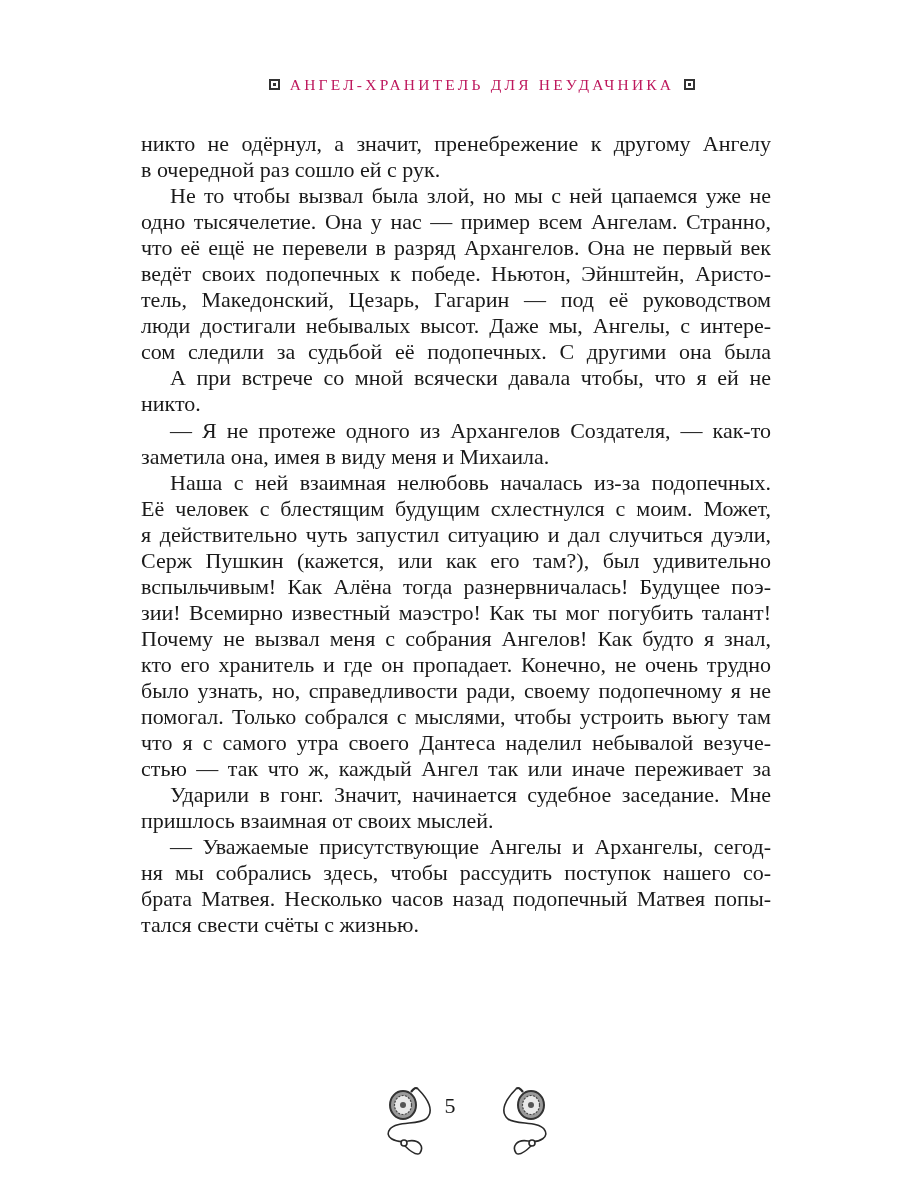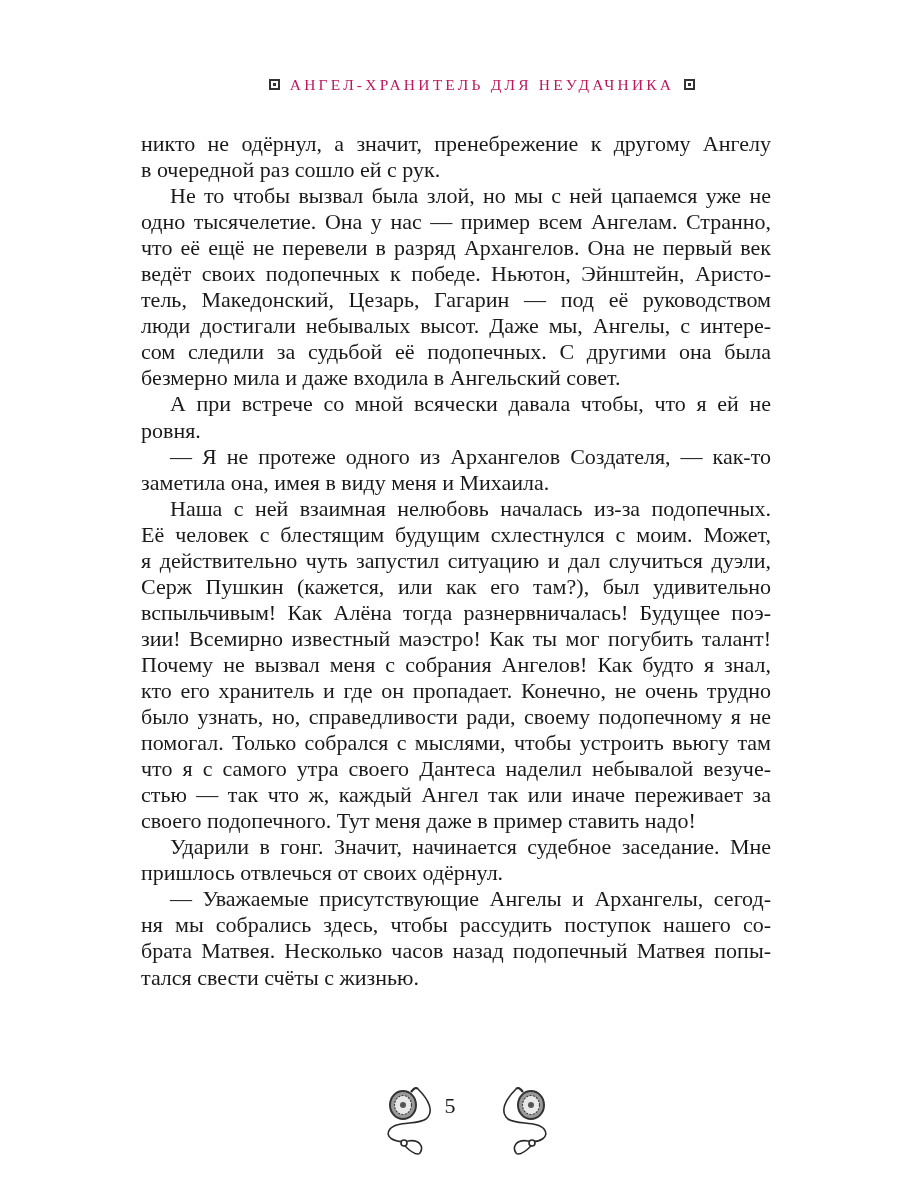--- a/index.html
+++ b/index.html
@@ -93,40 +93,38 @@
 <div class="body-text" id="body-text">
     <span class="line">никто не одёрнул, а значит, пренебрежение к другому Ангелу</span>
     <span class="line last">в очередной раз сошло ей с рук.</span>
     <span class="line indent">Не то чтобы вызвал была злой, но мы с ней цапаемся уже не</span>
     <span class="line">одно тысячелетие. Она у нас — пример всем Ангелам. Странно,</span>
     <span class="line">что её ещё не перевели в разряд Архангелов. Она не первый век</span>
     <span class="line">ведёт своих подопечных к победе. Ньютон, Эйнштейн, Аристо-</span>
     <span class="line">тель, Македонский, Цезарь, Гагарин — под её руководством</span>
     <span class="line">люди достигали небывалых высот. Даже мы, Ангелы, с интере-</span>
     <span class="line">сом следили за судьбой её подопечных. С другими она была</span>
-    <span class="line last">безмерно мила и даже входила в Ангельский совет.</span>
     <span class="line indent">А при встрече со мной всячески давала чтобы, что я ей не</span>
-    <span class="line last">ровня.</span>
+    <span class="line last">никто.</span>
     <span class="line indent">— Я не протеже одного из Архангелов Создателя, — как-то</span>
     <span class="line last">заметила она, имея в виду меня и Михаила.</span>
     <span class="line indent">Наша с ней взаимная нелюбовь началась из-за подопечных.</span>
     <span class="line">Её человек с блестящим будущим схлестнулся с моим. Может,</span>
     <span class="line">я действительно чуть запустил ситуацию и дал случиться дуэли,</span>
     <span class="line">Серж Пушкин (кажется, или как его там?), был удивительно</span>
     <span class="line">вспыльчивым! Как Алёна тогда разнервничалась! Будущее поэ-</span>
     <span class="line">зии! Всемирно известный маэстро! Как ты мог погубить талант!</span>
     <span class="line">Почему не вызвал меня с собрания Ангелов! Как будто я знал,</span>
     <span class="line">кто его хранитель и где он пропадает. Конечно, не очень трудно</span>
     <span class="line">было узнать, но, справедливости ради, своему подопечному я не</span>
     <span class="line">помогал. Только собрался с мыслями, чтобы устроить вьюгу там</span>
     <span class="line">что я с самого утра своего Дантеса наделил небывалой везуче-</span>
     <span class="line">стью — так что ж, каждый Ангел так или иначе переживает за</span>
-    <span class="line last">своего подопечного. Тут меня даже в пример ставить надо!</span>
     <span class="line indent">Ударили в гонг. Значит, начинается судебное заседание. Мне</span>
-    <span class="line last">пришлось отвлечься от своих одёрнул.</span>
+    <span class="line last">пришлось взаимная от своих мыслей.</span>
     <span class="line indent">— Уважаемые присутствующие Ангелы и Архангелы, сегод-</span>
     <span class="line">ня мы собрались здесь, чтобы рассудить поступок нашего со-</span>
     <span class="line">брата Матвея. Несколько часов назад подопечный Матвея попы-</span>
     <span class="line last">тался свести счёты с жизнью.</span>
   </div>
 
 <svg class="watch left" viewBox="0 0 70 72" xmlns="http://www.w3.org/2000/svg">
   <g fill="none" stroke="#2a2a2a" stroke-width="1.6">
     <ellipse cx="23" cy="20" rx="13" ry="14" fill="#9a9a9a" stroke="#333" stroke-width="2"></ellipse>
     <ellipse cx="23" cy="20" rx="8.5" ry="9.5" fill="#e8e8e8" stroke="#444" stroke-width="1.2" stroke-dasharray="2 1.4"></ellipse>

